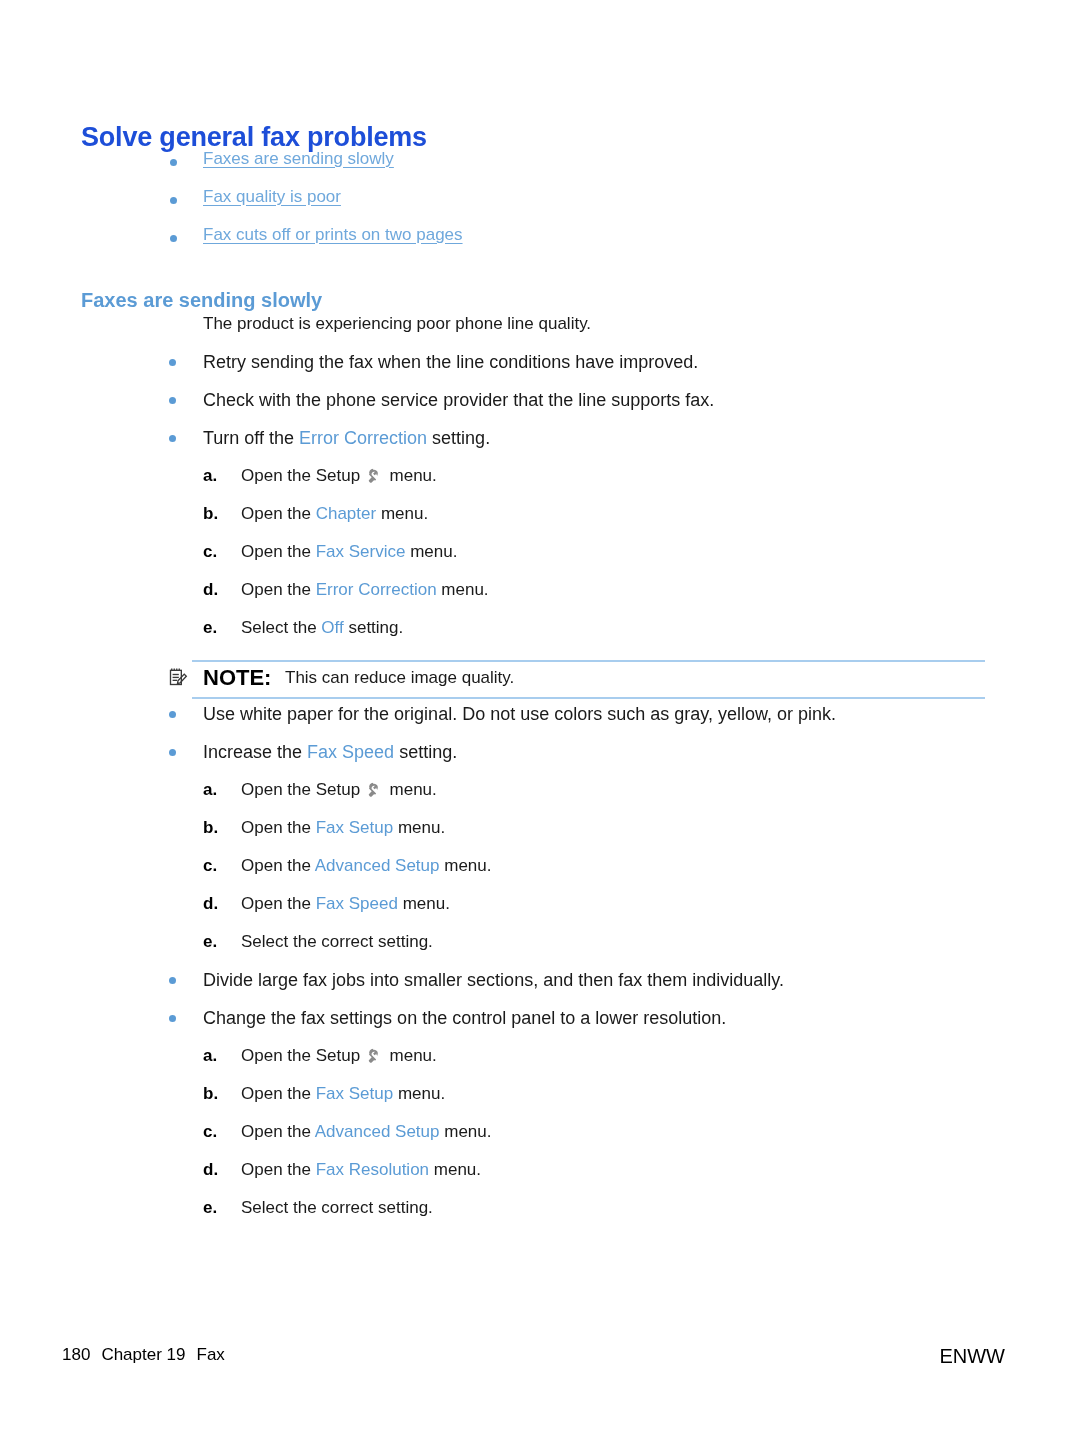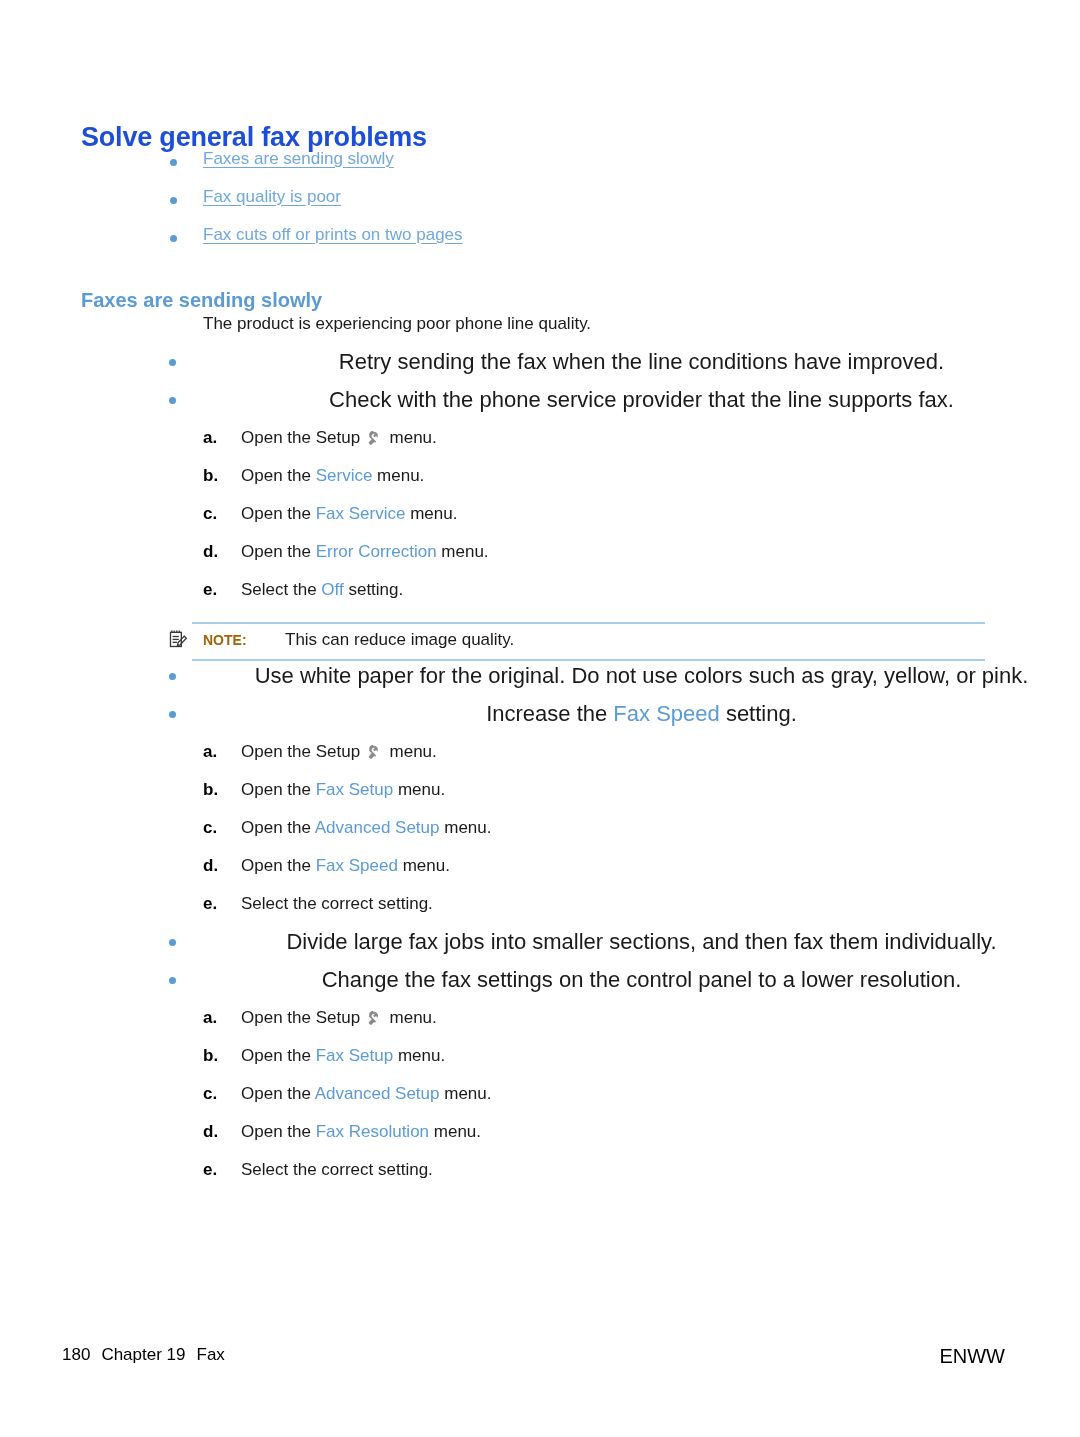--- a/index.html
+++ b/index.html
@@ -99,25 +99,24 @@
 
   ul.bullets {
     list-style: none;
     margin: 0;
     padding: 0;
   }
   li.bullet {
     position: relative;
     margin: 0;
     padding: 0 0 0 203px;
-    font-size: 22px;
+    font-size: 18px;
     line-height: 24px;
     color: #1a1a1a;
     min-height: 38px;
-    text-align: center;
   }
   li.bullet > .dot {
     position: absolute;
     left: 169px;
     top: 9px;
     width: 7px;
     height: 7px;
     border-radius: 50%;
     background: #5B9BD5;
   }
@@ -185,23 +184,23 @@
     position: absolute;
     left: 168px;
     top: 13px;
     width: 20px;
     height: 20px;
   }
   .note .note-label {
     position: absolute;
     left: 203px;
     top: 12px;
-    font-size: 14px;
+    font-size: 22px;
     font-weight: bold;
-    color: #a16207;
+    color: #000000;
     line-height: 24px;
   }
   .note .note-text {
     position: absolute;
     left: 285px;
     top: 12px;
     font-size: 17px;
     color: #1a1a1a;
     line-height: 24px;
   }
@@ -246,26 +245,27 @@
       <div class="toc-item"><span class="dot"></span><a class="toc-link">Fax cuts off or prints on two pages</a></div>
     </div>
 
   <h2 class="section-heading">Faxes are sending slowly</h2>
 
   <div class="flow">
     <p class="para">The product is experiencing poor phone line quality.</p>
     <ul class="bullets" id="bullets-root">
         <li class="bullet"><span class="dot"></span><span><span>Retry sending the fax when the line conditions have improved.</span></span></li>
         <li class="bullet"><span class="dot"></span><span><span>Check with the phone service provider that the line supports fax.</span></span></li>
+        <li class="bullet"><span class="dot"></span><span><span>Turn off the </span><span class="ui">Error Correction</span><span> setting.</span></span></li>
         <div class="alpha-wrap">
           <ol class="alpha">
             <li class="alpha-item"><span class="marker">a.</span><span><span>Open the Setup </span><svg viewBox="0 0 24 24" class="wrench">
                   <path d="M8.6 2.4a5.6 5.6 0 0 0-5.2 7.6l-.7.7 3.9 3.9-3.6 3.6a1.7 1.7 0 0 0 0 2.4l1.2 1.2a1.7 1.7 0 0 0 2.4 0l3.6-3.6 1.1 1.1 1.6-1.6-6.3-6.3a3.6 3.6 0 0 1 4.6-4.6l-2.6 2.6 2.3 2.3 2.6-2.6a3.6 3.6 0 0 1-.4 1.6l1.6 1.6a5.6 5.6 0 0 0-6.1-8.3z" fill="#8a8a8a"></path>
                 </svg><span> menu.</span></span></li>
-            <li class="alpha-item"><span class="marker">b.</span><span><span>Open the </span><span class="ui">Service</span><span> menu.</span></span></li>
+            <li class="alpha-item"><span class="marker">b.</span><span><span>Open the </span><span class="ui">Chapter</span><span> menu.</span></span></li>
             <li class="alpha-item"><span class="marker">c.</span><span><span>Open the </span><span class="ui">Fax Service</span><span> menu.</span></span></li>
             <li class="alpha-item"><span class="marker">d.</span><span><span>Open the </span><span class="ui">Error Correction</span><span> menu.</span></span></li>
             <li class="alpha-item"><span class="marker">e.</span><span><span>Select the </span><span class="ui">Off</span><span> setting.</span></span></li>
           </ol>
         </div>
         <div class="note">
           <div class="rule-top"></div>
           <svg viewBox="0 0 24 24" class="note-icon">
             <g fill="none" stroke="#3a3a3a" stroke-width="1.6">
               <rect x="3" y="4" width="13" height="17"></rect>

